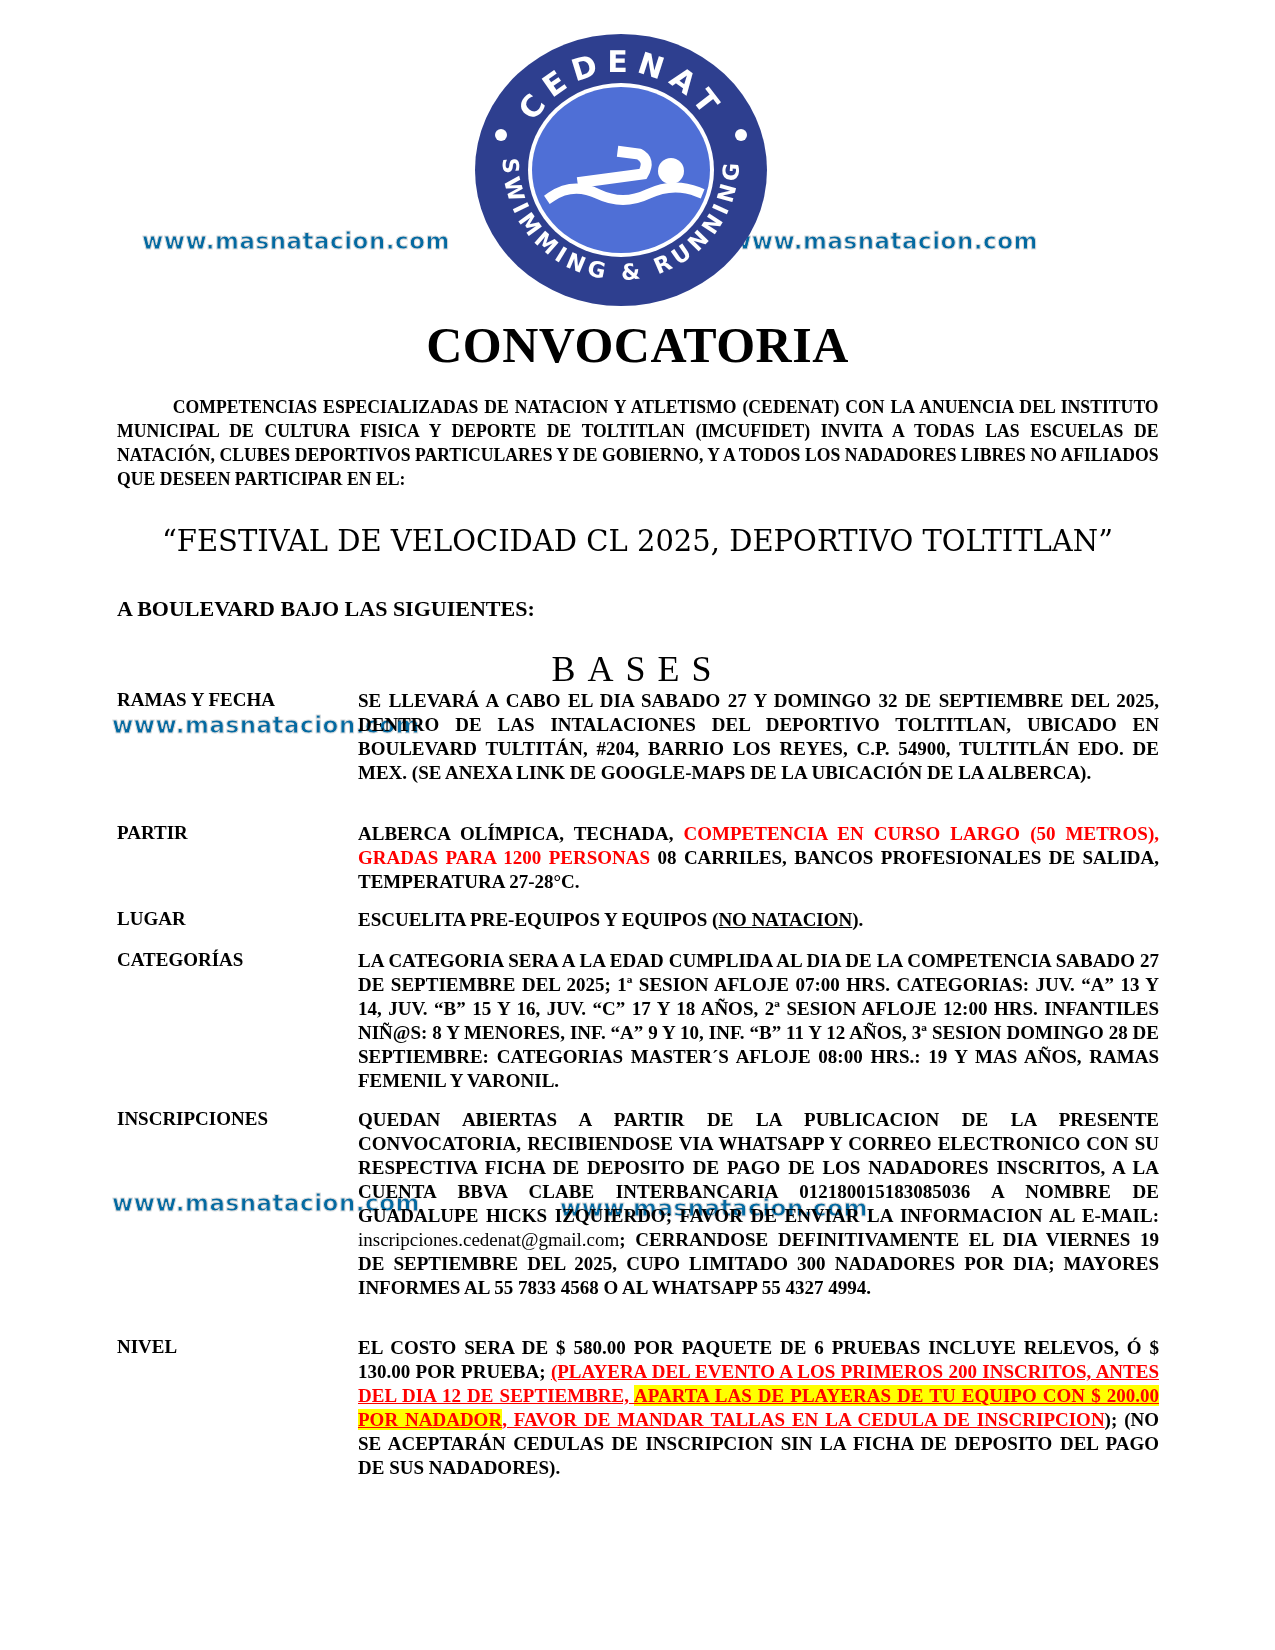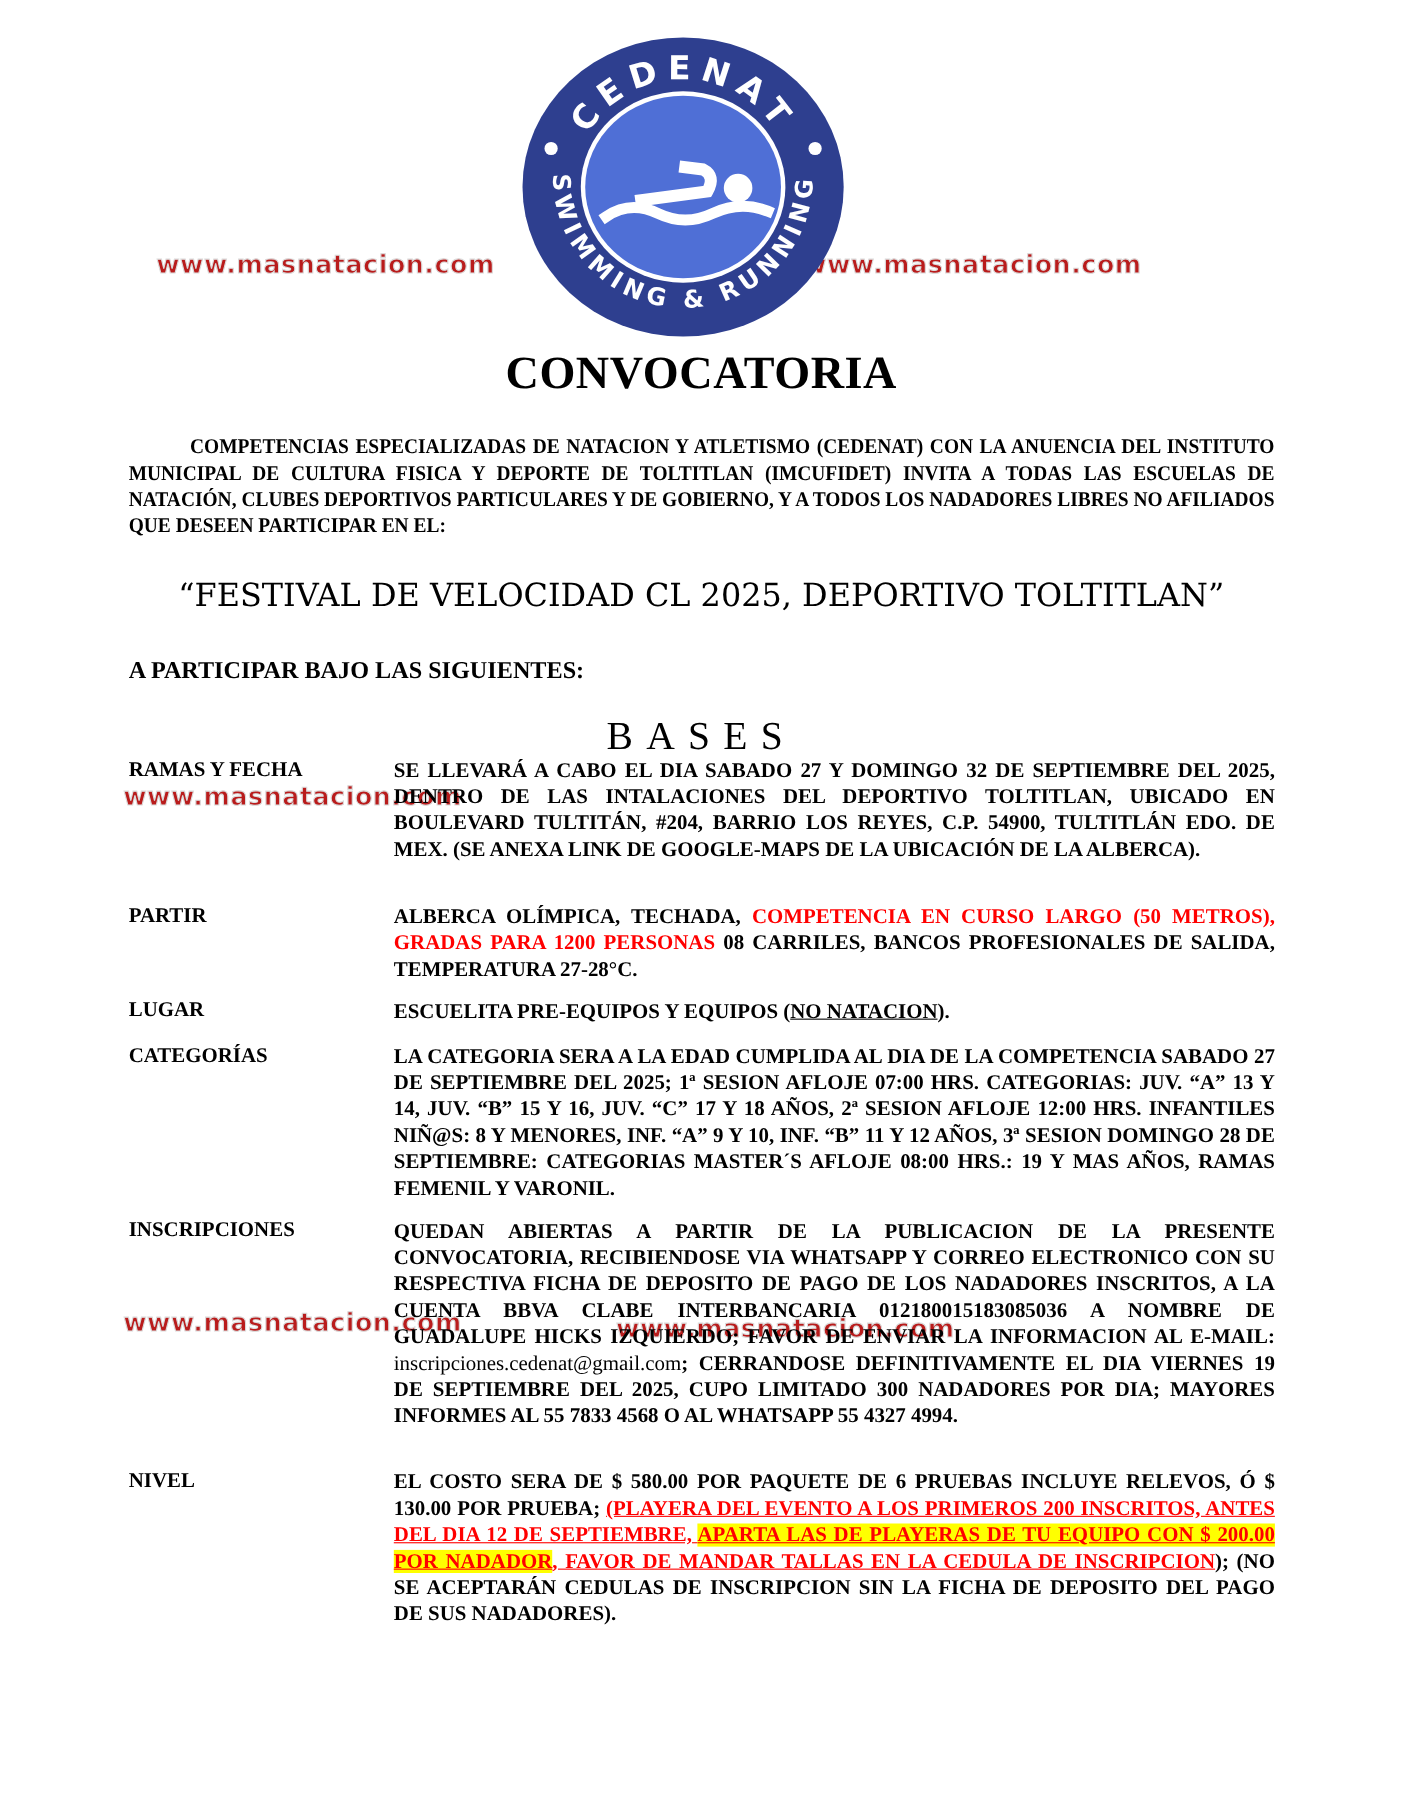--- a/index.html
+++ b/index.html
@@ -1,22 +1,22 @@
 <!DOCTYPE html>
 <html><head>
 <meta charset="utf-8">
 <style>
   html, body { margin:0; padding:0; background:#ffffff; }
   body { width:1275px; height:1650px; position:relative; overflow:hidden;
          font-family:"Liberation Serif", "DejaVu Serif", serif; color:#000; }
   .wm { position:absolute; font-family:"DejaVu Sans", sans-serif; font-weight:bold;
-        color:#b91c1c; font-size:23px; letter-spacing:0.5px; -webkit-text-stroke:1px #dcdcdc; }
+        color:#0369a1; font-size:23px; letter-spacing:0.5px; -webkit-text-stroke:1px #dcdcdc; }
   .logo { position:absolute; left:473px; top:32px; width:296px; height:276px; }
   .title { position:absolute; top:316px; left:0; width:1275px; text-align:center;
-           font-size:42px; font-weight:bold; letter-spacing:0.5px; }
+           font-size:50px; font-weight:bold; letter-spacing:0.5px; }
   .intro { position:absolute; left:117px; top:395px; width:1042px; font-size:19px; font-weight:bold;
            line-height:24px; text-align:justify; text-indent:60px; transform:scaleX(0.93); transform-origin:left top; width:1120px; }
   .festival { position:absolute; top:524px; left:0; width:1275px; text-align:center; font-size:29px;
               font-weight:400; font-family:"DejaVu Serif", serif; letter-spacing:0px; }
   .celebrar { position:absolute; left:117px; top:596px; font-size:22px; font-weight:bold; }
   .bases { position:absolute; top:648px; left:0; width:1275px; text-align:center; font-size:36px;
            font-weight:normal; letter-spacing:12px; }
   .row { position:absolute; left:117px; width:1042px; }
   .label { position:absolute; left:0; top:0; font-size:19px; font-weight:bold; }
   .content { position:absolute; left:241px; top:0; width:801px; font-size:19px; font-weight:bold;
@@ -59,21 +59,21 @@
     </g>
   </svg>
 </div>
 
 <div class="title">CONVOCATORIA</div>
 
 <div class="intro">COMPETENCIAS ESPECIALIZADAS DE NATACION Y ATLETISMO (CEDENAT) CON LA ANUENCIA DEL INSTITUTO MUNICIPAL DE CULTURA FISICA Y DEPORTE DE TOLTITLAN (IMCUFIDET) INVITA A TODAS LAS ESCUELAS DE NATACIÓN, CLUBES DEPORTIVOS PARTICULARES Y DE GOBIERNO, Y A TODOS LOS NADADORES LIBRES NO AFILIADOS QUE DESEEN PARTICIPAR EN EL:</div>
 
 <div class="festival">“FESTIVAL DE VELOCIDAD CL 2025, DEPORTIVO TOLTITLAN”</div>
 
-<div class="celebrar">A PARTICIPAR BAJO LAS SIGUIENTES:</div>
+<div class="celebrar">A BOULEVARD BAJO LAS SIGUIENTES:</div>
 
 <div class="bases">BASES</div>
 
 <div class="row" style="top:689px;">
   <div class="label">RAMAS Y FECHA</div>
   <div class="content">SE LLEVARÁ A CABO EL DIA SABADO 27 Y DOMINGO 32 DE SEPTIEMBRE DEL 2025, DENTRO DE LAS INTALACIONES DEL DEPORTIVO TOLTITLAN, UBICADO EN BOULEVARD TULTITÁN, #204, BARRIO LOS REYES, C.P. 54900, TULTITLÁN EDO. DE MEX. (SE ANEXA LINK DE GOOGLE-MAPS DE LA UBICACIÓN DE LA ALBERCA).</div>
 </div>
 
 <div class="row" style="top:822px;">
   <div class="label">PARTIR</div>

